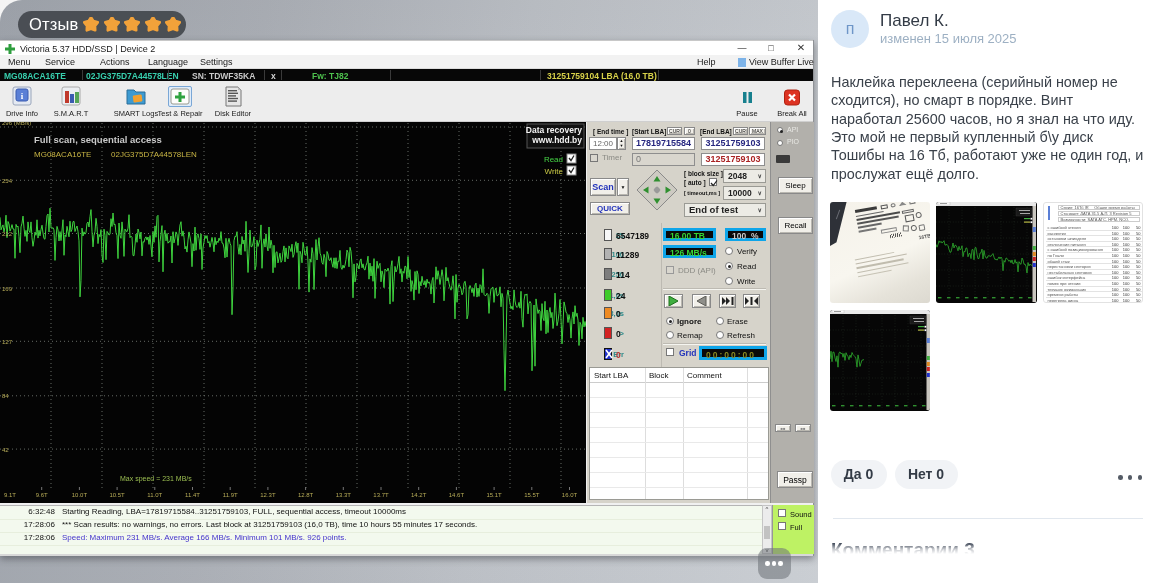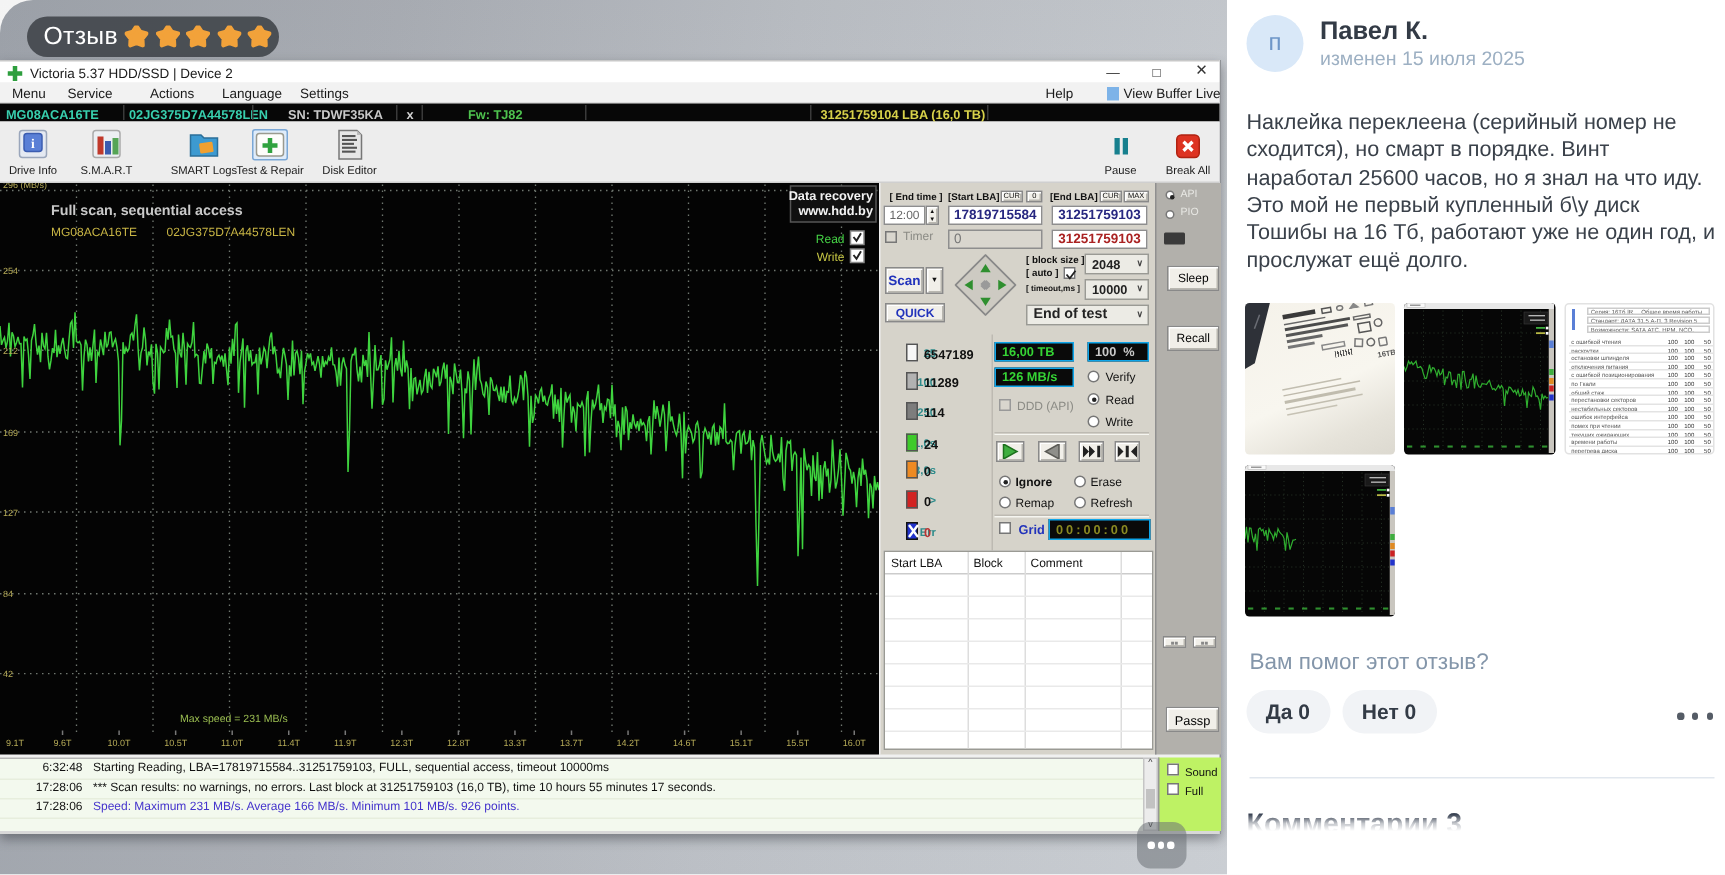--- a/index.html
+++ b/index.html
@@ -45,21 +45,21 @@
 .inp{position:absolute;background:#fff;border:1px solid #8e8e8e;
   font-weight:bold;color:#272780;font-size:9px;text-align:center;line-height:11px;}
 .btn3{position:absolute;background:#f1efe9;border:1px solid #898989;
   box-shadow:inset 1px 1px 0 #fff,inset -1px -1px 0 #b9b7b0;text-align:center;}
 .combo{position:absolute;background:#ecebe5;border:1px solid #9a9a94;
   font-size:8.5px;font-weight:bold;color:#222;line-height:12px;padding-left:4px;}
 .combo:after{content:"\2228";position:absolute;right:3px;top:0;font-size:6px;color:#444;}
 .statlab{position:absolute;color:#2e8b8b;font-weight:bold;font-size:7.5px;text-align:right;width:36px;}
 .statblk{position:absolute;width:8px;height:12px;border:1px solid #555;}
 .statval{position:absolute;font-weight:bold;font-size:8.5px;color:#111;}
-.blackdisp{position:absolute;background:#0a0a0a;border:1px solid #0ea5e9;
+.blackdisp{position:absolute;background:#0a0a0a;border:3px solid #0ea5e9;
   font-weight:bold;font-size:8.5px;color:#35d435;line-height:11px;padding-left:4px;}
 .radio{position:absolute;width:8px;height:8px;border-radius:50%;background:#fff;
   border:1px solid #777;}
 .radio.sel:after{content:"";position:absolute;left:2px;top:2px;width:3px;height:3px;
   border-radius:50%;background:#222;}
 .rlab{position:absolute;font-size:8px;color:#111;white-space:nowrap;}
 .chk{position:absolute;width:8px;height:8px;background:#fff;border:1px solid #777;}
 #sidebar{position:absolute;left:770px;top:0;width:44px;height:381px;background:#b2b0ab;
   border-left:1px solid #8f8f8f;}
 
@@ -72,21 +72,21 @@
 #logside{position:absolute;left:772px;top:465px;width:42px;height:49px;background:#bef264;
   border-left:1px solid #979797;font-size:8px;color:#111;}
 #winbottom{position:absolute;left:0;top:514px;width:100%;height:2px;background:#d8d8d8;}
 #morebtn{position:absolute;left:758px;top:548px;width:33px;height:31px;border-radius:9px;
   background:rgba(108,113,119,.55);}
 #morebtn b{position:absolute;top:13px;width:4.5px;height:4.5px;border-radius:50%;background:#fff;}
 
 #review{position:absolute;left:818px;top:0;width:332px;height:583px;background:#fff;}
 #avatar{position:absolute;left:13px;top:10px;width:38px;height:38px;border-radius:50%;
   background:#d9e8f8;color:#6e96c8;font-size:16px;text-align:center;line-height:38px;}
-#uname{position:absolute;left:62px;top:11px;font-size:17px;font-weight:bold;color:#333b46;}
+#uname{position:absolute;left:62px;top:11px;font-size:17px;font-weight:normal;color:#333b46;}
 #udate{position:absolute;left:62px;top:31px;font-size:13px;color:#9db0c3;}
 #rtext{position:absolute;left:13px;top:73px;width:345px;font-size:14.4px;line-height:18.35px;color:#3a414a;}
 .thumb{position:absolute;width:100.5px;height:100.5px;border-radius:3px;overflow:hidden;background:#ddd;}
 #helpq{position:absolute;left:15px;top:433px;font-size:15px;color:#8496aa;}
 .vote{position:absolute;top:460px;height:29px;border-radius:14.5px;background:#f1f3f6;
   font-size:14px;font-weight:bold;color:#333b46;text-align:center;line-height:29px;}
 #rdots{position:absolute;left:300px;top:475px;width:24px;display:flex;justify-content:space-between;}
 #rdots b{width:4.5px;height:4.5px;border-radius:50%;background:#555c66;}
 #rdivider{position:absolute;left:15px;top:518px;width:310px;height:1px;background:#e1e7ee;}
 #cmhead{position:absolute;left:13px;top:539px;font-size:19px;font-weight:bold;color:rgba(39,49,66,.9);}
@@ -660,21 +660,20 @@
             <rect x="38" y="95" width="3.5" height="1.4"></rect>
             <rect x="47" y="95" width="3.5" height="1.4"></rect>
             <rect x="56" y="95" width="3.5" height="1.4"></rect>
             <rect x="65" y="95" width="3.5" height="1.4"></rect>
             <rect x="74" y="95" width="3.5" height="1.4"></rect>
             <rect x="83" y="95" width="3.5" height="1.4"></rect>
             <rect x="92" y="95" width="3.5" height="1.4"></rect>
           </g>
     </svg>
   </div>
-  <div id="helpq">Вам помог этот отзыв?</div>
   <div class="vote" style="left:12.5px;width:56px">Да 0</div>
   <div class="vote" style="left:76.5px;width:63px">Нет 0</div>
   <div id="rdots">
         <b></b>
         <b></b>
         <b></b>
       </div>
   <div id="rdivider"></div>
   <div id="cmhead">Комментарии 3</div>
   <div id="cmfade"></div>

